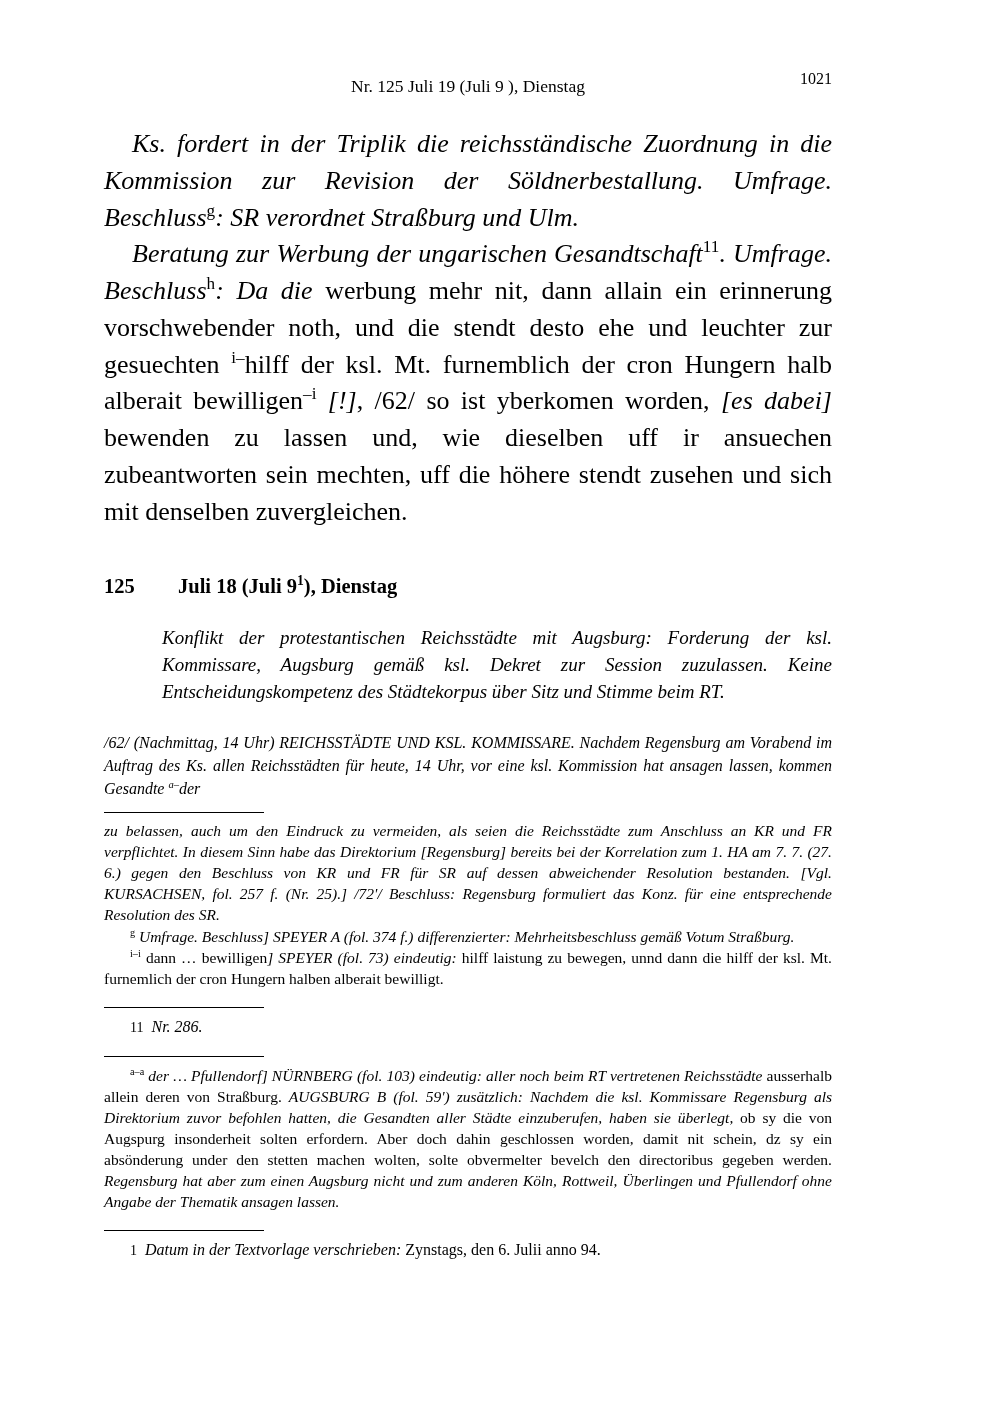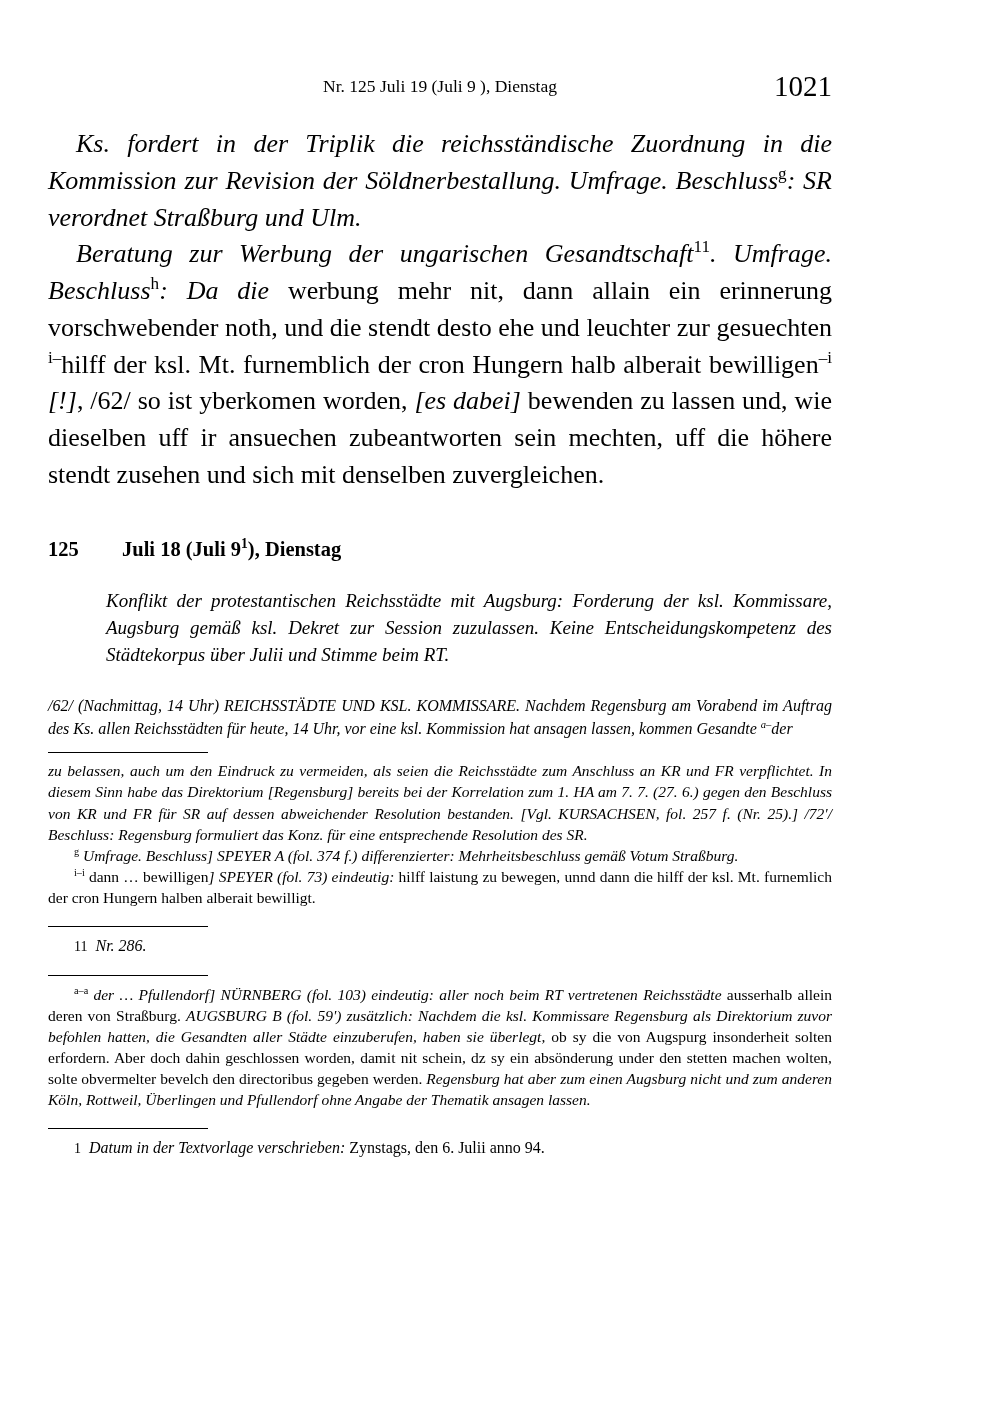--- a/index.html
+++ b/index.html
@@ -12,39 +12,39 @@
     height: 1418px;
     font-family: "Liberation Serif", serif;
     color: #000000;
     position: relative;
   }
   .page {
     position: relative;
     width: 928px;
     height: 1418px;
     box-sizing: border-box;
-    padding: 74px 96px 0 48px;
+    padding: 74px 96px 0 104px;
   }
   
   .running-head {
     position: relative;
     height: 34px;
     font-size: 17.5px;
   }
   .running-head .rh-center {
     position: absolute;
     left: 0; right: 0;
     text-align: center;
     top: 2px;
   }
   .running-head .rh-page {
     position: absolute;
     right: 0;
     top: -4px;
-    font-size: 29px;
+    font-size: 16px;
     font-weight: normal;
   }
   
   .body-block {
     margin-top: 18px;
     font-size: 26px;
     line-height: 1.415;
     text-align: justify;
   }
   .body-block p {
@@ -133,21 +133,21 @@
 
     <p><span class="it">Beratung zur Werbung der ungarischen Gesandtschaft</span><sup>11</sup><span class="it">. Umfrage. Beschluss</span><sup>h</sup><span class="it">:</span>
       <span class="it">Da die</span><span> werbung mehr nit, dann allain ein erinnerung vorschwebender noth, und die stendt desto ehe und leuchter zur gesuechten </span><sup>i–</sup><span>hilff der ksl. Mt. furnemblich der cron Hungern halb alberait bewilligen</span><sup>–i</sup><span class="it"> [!]</span><span>, /62/ so ist yberkomen worden, </span><span class="it">[es dabei]</span><span> bewenden zu lassen und, wie dieselben uff ir ansuechen zubeantworten sein mechten, uff die höhere stendt zusehen und sich mit denselben zuvergleichen.</span></p>
   </div>
 
   <div class="section-head">
     <div class="num">125</div>
     <div class="title"><span>Juli 18 (Juli 9</span><sup>1</sup><span>), Dienstag</span></div>
   </div>
 
-  <div class="regest">Konflikt der protestantischen Reichsstädte mit Augsburg: Forderung der ksl. Kommissare, Augsburg gemäß ksl. Dekret zur Session zuzulassen. Keine Entscheidungskompetenz des Städtekorpus über Julii und Stimme beim RT.</div>
+  <div class="regest">Konflikt der protestantischen Reichsstädte mit Augsburg: Forderung der ksl. Kommissare, Augsburg gemäß ksl. Dekret zur Session zuzulassen. Keine Entscheidungskompetenz des Städtekorpus über Sitz und Stimme beim RT.</div>
 
   <div class="lead"><span>/62/</span><span> (Nachmittag, 14 Uhr) REICHSSTÄDTE UND KSL. KOMMISSARE. Nachdem Regensburg am Vorabend im Auftrag des Ks. allen Reichsstädten für heute, 14 Uhr, vor eine ksl. Kommission hat ansagen lassen, kommen Gesandte </span><sup>a–</sup><span>der</span></div>
 
   <hr class="rule">
 
   <div class="app">
     <p>zu belassen, auch um den Eindruck zu vermeiden, als seien die Reichsstädte zum Anschluss an KR und FR verpflichtet. In diesem Sinn habe das Direktorium [Regensburg] bereits bei der Korrelation zum 1. HA am 7. 7. (27. 6.) gegen den Beschluss von KR und FR für SR auf dessen abweichender Resolution bestanden. [Vgl. KURSACHSEN, fol. 257 f. (Nr. 25).] /72'/ Beschluss: Regensburg formuliert das Konz. für eine entsprechende Resolution des SR.</p>
     <p class="hang para-gap"><sup class="marker">g</sup> <span>Umfrage. Beschluss] SPEYER A (fol. 374 f.) differenzierter: Mehrheitsbeschluss gemäß Votum Straßburg.</span></p>
     <p class="hang para-gap"><sup class="marker">i–i</sup><span class="up"> dann … bewilligen</span><span>] SPEYER (fol. 73) eindeutig:</span><span class="up"> hilff laistung zu bewegen, unnd dann die hilff der ksl. Mt. furnemlich der cron Hungern halben alberait bewilligt.</span></p>
   </div>

